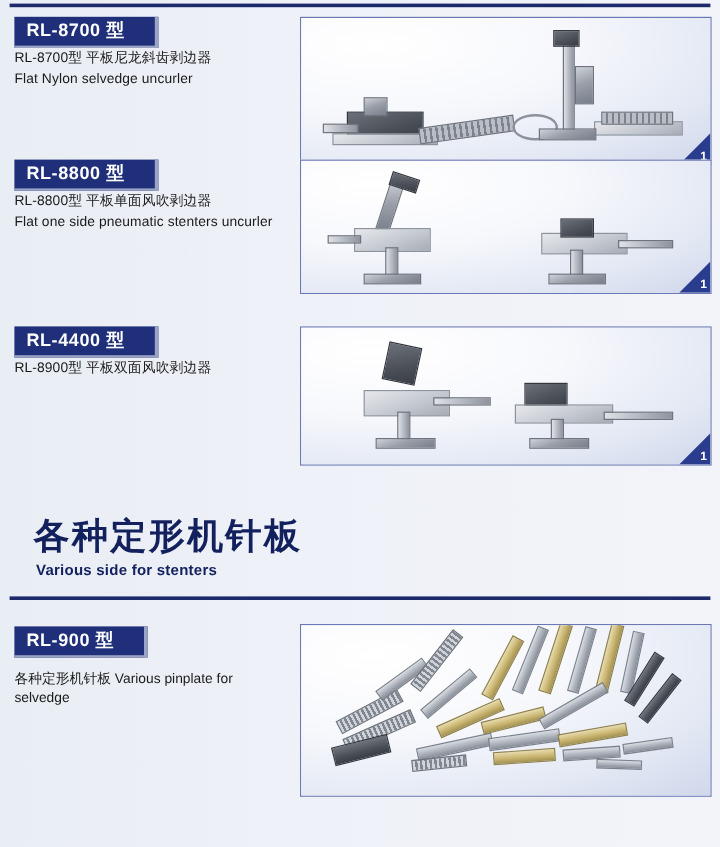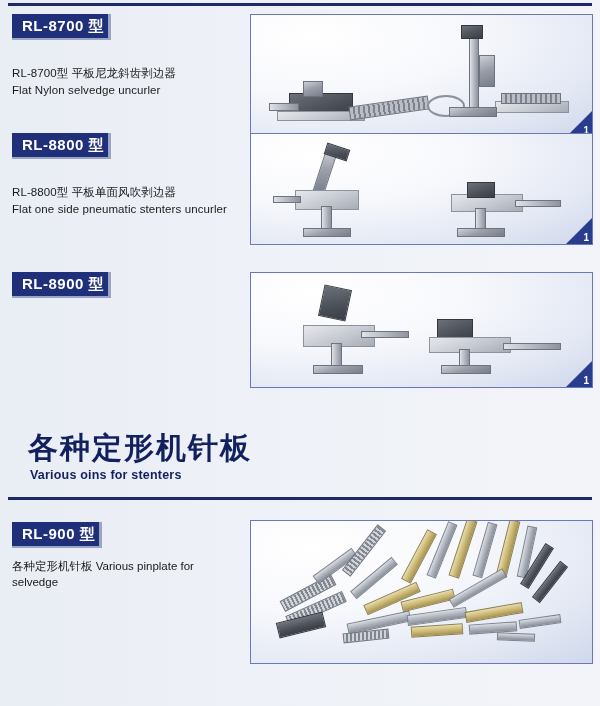--- a/index.html
+++ b/index.html
@@ -39,29 +39,29 @@
     position: absolute;
     left: 12px;
     width: 230px;
   }
   .model-tag {
     display: inline-block;
     background: #1f2f79;
     color: #ffffff;
     font-weight: bold;
     font-size: 15px;
-    padding: 4px 4px 5px 10px;
+    padding: 4px 25px 5px 10px;
     line-height: 15px;
     letter-spacing: 0.5px;
     border-right: 3px solid #9aa4c4;
     border-bottom: 2px solid #9aa4c4;
     text-align: center;
   }
   .desc {
-    margin-top: 26px;
+    margin-top: 2px;
     font-size: 11.5px;
     color: #1a1a1a;
     line-height: 15px;
     letter-spacing: 0.1px;
   }
   .desc .cn {
     display: block;
     margin-bottom: 2px;
   }
   .desc .en {
@@ -232,22 +232,23 @@
       <div class="mach rod" style="left:224px;top:74px;width:9px;height:24px;"></div>
       <div class="mach" style="left:206px;top:94px;width:46px;height:7px;"></div>
       <div class="mach rod" style="left:264px;top:66px;width:44px;height:5px;"></div>
       <div class="corner"></div>
       <div class="corner-num">1</div>
     </div>
   </div>
 
   <div class="section" style="top:272px;height:118px;">
     <div class="entry-left" style="top:0;">
-      <div class="model-tag">RL-8900 型</div>
+      <div class="model-tag">RL-4400 型</div>
       <div class="desc">
+        <span class="cn">RL-8900型 平板双面风吹剥边器</span>
       </div>
     </div>
 
     <div class="photo" style="left:250px;top:0;width:341px;height:114px;">
       <div class="inner"></div>
       <div class="mach dark" style="left:70px;top:14px;width:26px;height:30px;transform:rotate(12deg);"></div>
       <div class="mach light" style="left:52px;top:52px;width:70px;height:20px;"></div>
       <div class="mach rod" style="left:80px;top:70px;width:9px;height:26px;"></div>
       <div class="mach" style="left:62px;top:92px;width:48px;height:7px;"></div>
       <div class="mach rod" style="left:110px;top:58px;width:46px;height:5px;"></div>
@@ -255,21 +256,21 @@
       <div class="mach light" style="left:178px;top:64px;width:80px;height:14px;"></div>
       <div class="mach rod" style="left:208px;top:76px;width:9px;height:20px;"></div>
       <div class="mach" style="left:190px;top:92px;width:48px;height:7px;"></div>
       <div class="mach rod" style="left:252px;top:70px;width:56px;height:5px;"></div>
       <div class="corner"></div>
       <div class="corner-num">1</div>
     </div>
   </div>
 
   <div class="heading-cn" style="left:28px;top:432px;">各种定形机针板</div>
-  <div class="heading-en" style="left:30px;top:468px;">Various oins for stenters</div>
+  <div class="heading-en" style="left:30px;top:468px;">Various side for stenters</div>
 
   <div class="divider" style="top:497px;"></div>
 
   <div class="section" style="top:520px;height:150px;">
     <div class="entry-left" style="top:2px;">
       <div class="model-tag">RL-900 型</div>
       <div class="bottom-desc">
         <span class="cn">各种定形机针板</span>
         <span class="en">Various pinplate for selvedge</span>
       </div>

